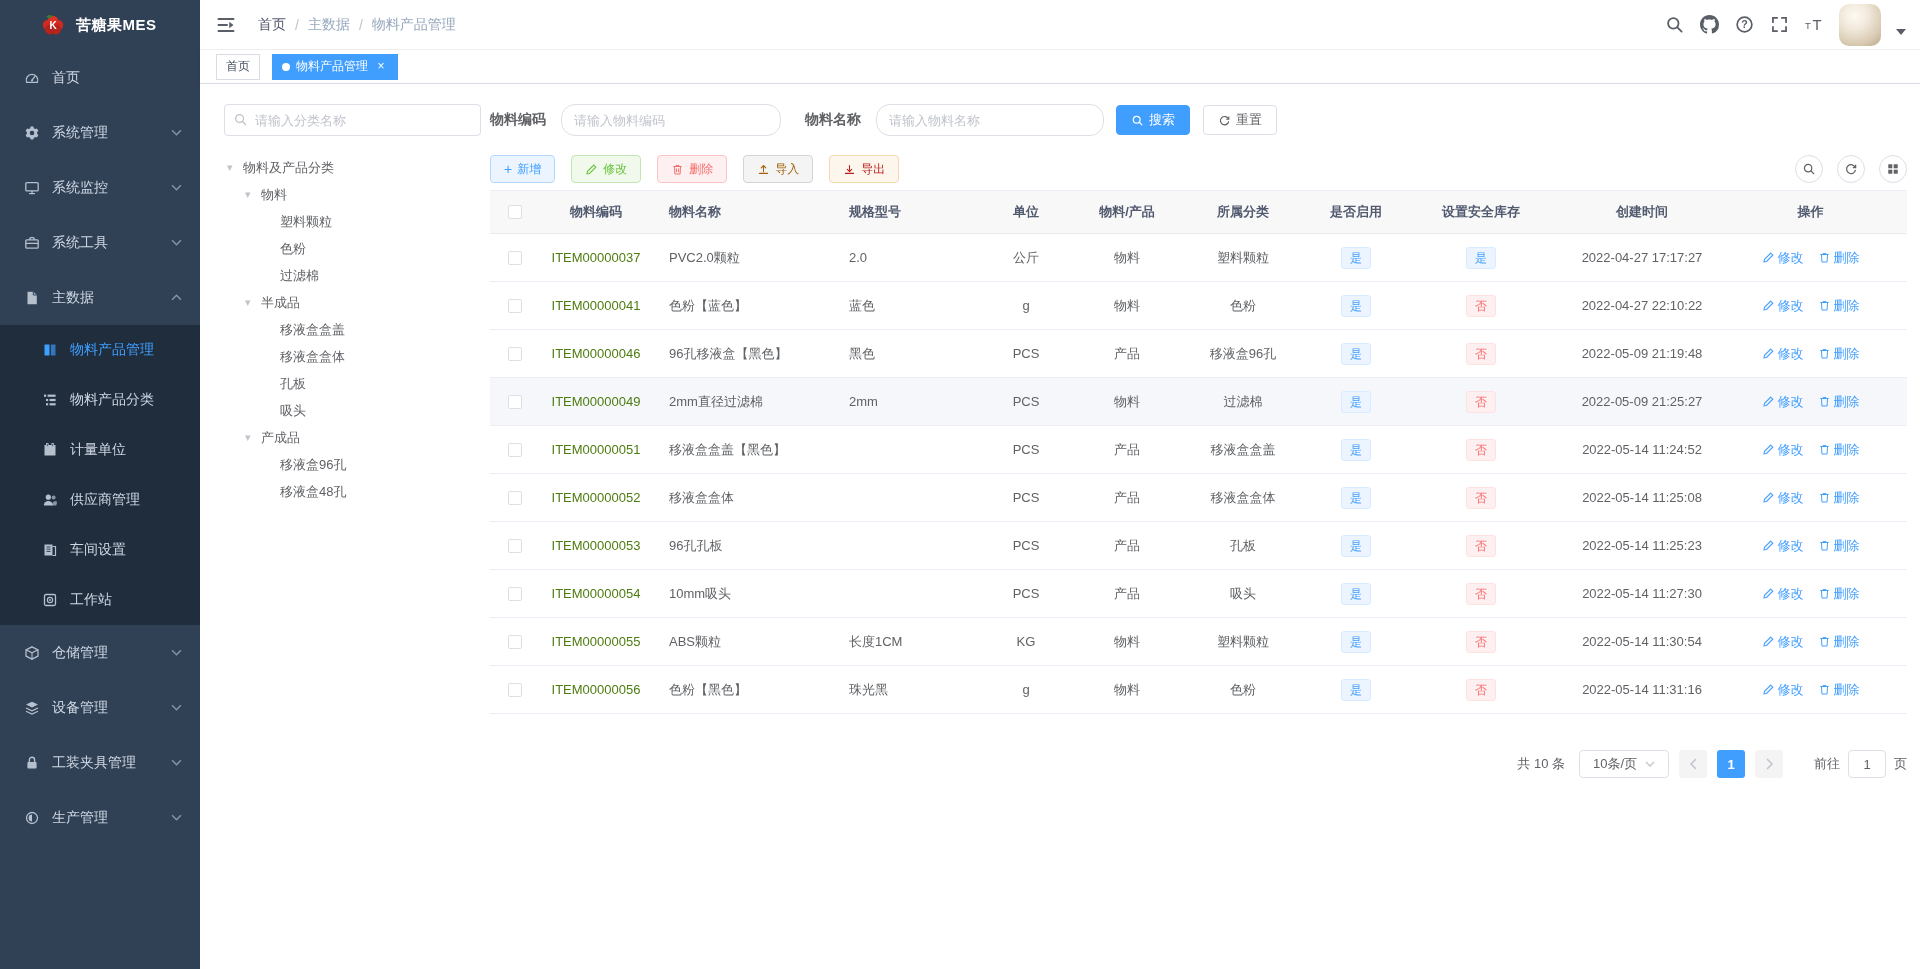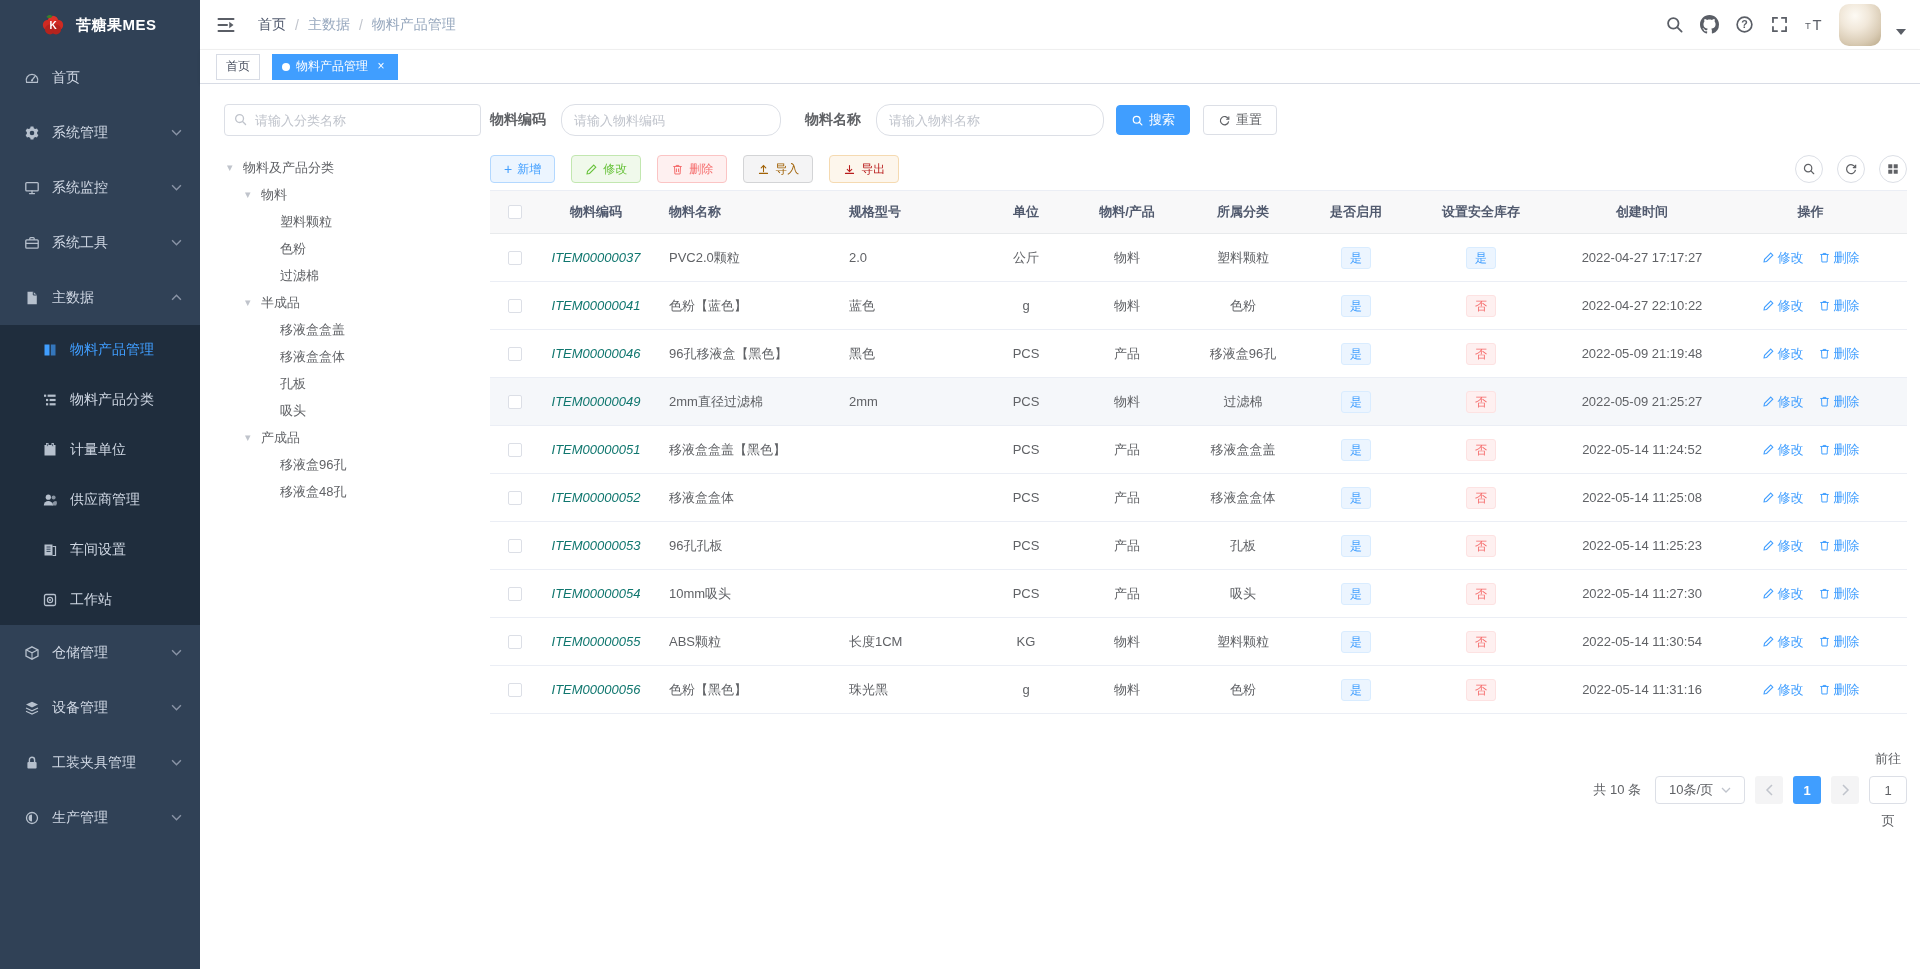--- a/index.html
+++ b/index.html
@@ -95,36 +95,36 @@
 .c-name { flex:0 0 176px; justify-content:flex-start; padding-left:17px; }
 .c-spec { flex:0 0 152px; justify-content:flex-start; padding-left:21px; }
 .c-unit { flex:0 0 92px; }
 .c-type { flex:0 0 110px; }
 .c-cat { flex:0 0 122px; }
 .c-enabled { flex:0 0 104px; }
 .c-safety { flex:0 0 146px; }
 .c-created { flex:0 0 176px; }
 .c-ops { flex:0 0 161px; }
 .checkbox { width:14px; height:14px; border:1px solid #dcdfe6; border-radius:2px; background:#fff; cursor:pointer; }
-.code-link { color:#0f766e; cursor:pointer; text-decoration:none;font-style:italic; }
+.code-link { color:#4d7c0f; cursor:pointer; text-decoration:none; }
 .tag { display:inline-block; height:22px; line-height:20px; padding:0 8px; font-size:12px; border-radius:3px; border:1px solid; }
 .tag-yes { color:#409eff; background:#ecf5ff; border-color:#d9ecff; }
 .tag-no { color:#f56c6c; background:#fef0f0; border-color:#fde2e2; }
 .op-link { color:#409eff; font-size:13px; display:inline-flex; align-items:center; gap:3px; cursor:pointer; margin:0 7px; }
 .op-link svg { width:13px; height:13px; }
 
 
 .pagination { margin-top:36px; display:flex; align-items:center; justify-content:flex-end; gap:10px; font-size:13px; color:#606266; }
 .pg-total { margin-right:4px; }
 .pg-select { width:90px; height:28px; border:1px solid #dcdfe6; border-radius:4px; display:flex; align-items:center; justify-content:center; gap:8px; cursor:pointer; color:#606266; }
 .pg-select svg { width:10px; height:6px; color:#c0c4cc; }
 .pg-btn { width:28px; height:28px; border-radius:3px; background:#f4f4f5; color:#c0c4cc; display:flex; align-items:center; justify-content:center; cursor:pointer; }
 .pg-btn svg { width:9px; height:12px; }
 .pg-page { width:28px; height:28px; border-radius:3px; background:#409eff; color:#fff; font-weight:bold; display:flex; align-items:center; justify-content:center; cursor:pointer; }
-.pg-goto { display:flex; align-items:center; gap:8px; margin-left:0;flex-direction:column; }
+.pg-goto { display:flex; align-items:center; gap:8px; margin-left:21px; }
 .pg-goto input { width:38px; height:28px; border:1px solid #dcdfe6; border-radius:4px; text-align:center; font-size:13px; color:#606266; outline:none; font-family:inherit; }
 </style>
 </head>
 <body>
 
 <div class="app">
 
   <aside class="sidebar">
     <div class="logo">
       <svg viewBox="0 0 26 26">

